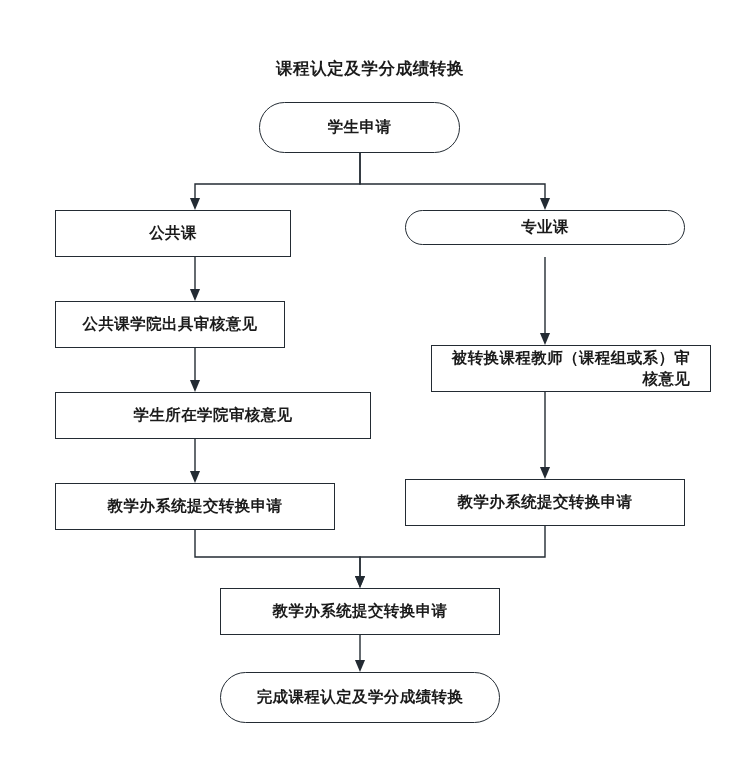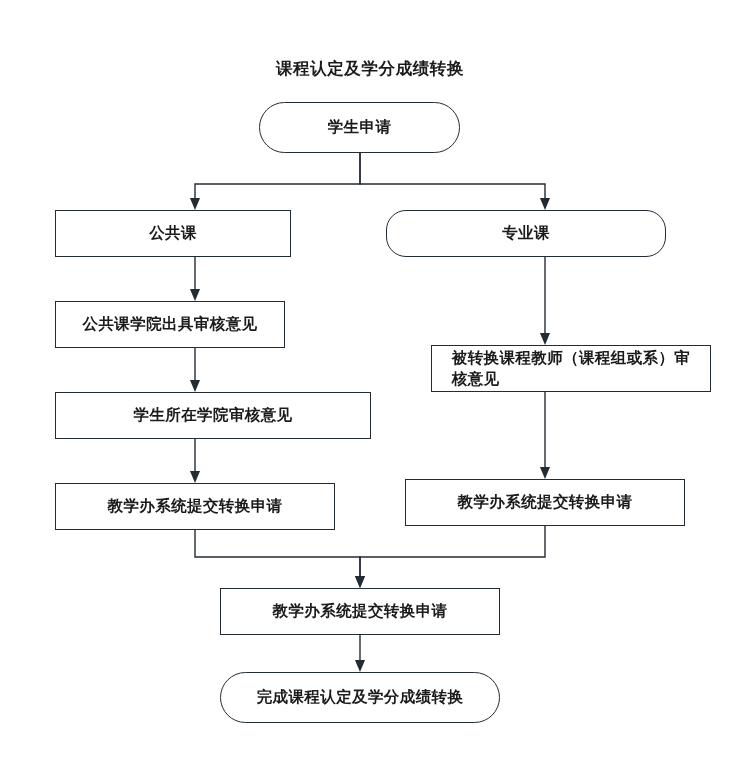--- a/index.html
+++ b/index.html
@@ -31,21 +31,21 @@
     pointer-events: none;
   }
   .node {
     position: absolute;
     box-sizing: border-box;
     border: 1.4px solid #232b33;
     background: #ffffff;
     display: flex;
     align-items: center;
     justify-content: center;
-    text-align: left;
+    text-align: right;
     color: #1b1b1b;
     font-size: 15.5px;
     line-height: 1.35;
     letter-spacing: 0.4px;
     padding: 14px 8px;
   }
   .node.rect { border-radius: 0; }
   .node.stadium { border-radius: 26px; }
   .node-label {
     display: block;
@@ -89,21 +89,21 @@
       </g>
   </svg>
 
   <div id="node-layer">
       <div class="node stadium" style="left: 259px; top: 102px; width: 201px; height: 51px;">
         <span class="node-label">学生申请</span>
       </div>
       <div class="node rect" style="left: 55px; top: 210px; width: 236px; height: 47px;">
         <span class="node-label">公共课</span>
       </div>
-      <div class="node rect" style="left: 386px; top: 210px; width: 280px; height: 47px; border-radius: 20px;">
+      <div class="node rect" style="left: 405px; top: 210px; width: 280px; height: 35px; border-radius: 20px;">
         <span class="node-label">专业课</span>
       </div>
       <div class="node rect" style="left: 55px; top: 301px; width: 230px; height: 47px;">
         <span class="node-label">公共课学院出具审核意见</span>
       </div>
       <div class="node rect" style="left: 405px; top: 345px; width: 280px; height: 47px; margin-left: 26px;">
         <span class="node-label">被转换课程教师（课程组或系）审
 核意见</span>
       </div>
       <div class="node rect" style="left: 55px; top: 392px; width: 316px; height: 47px;">

